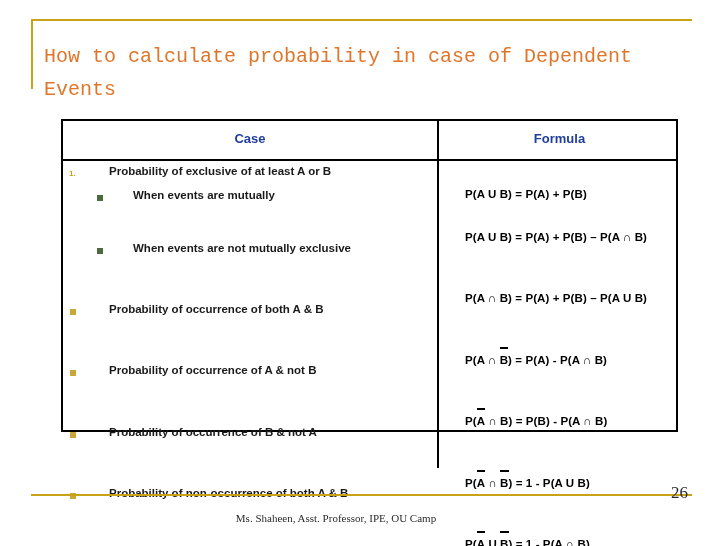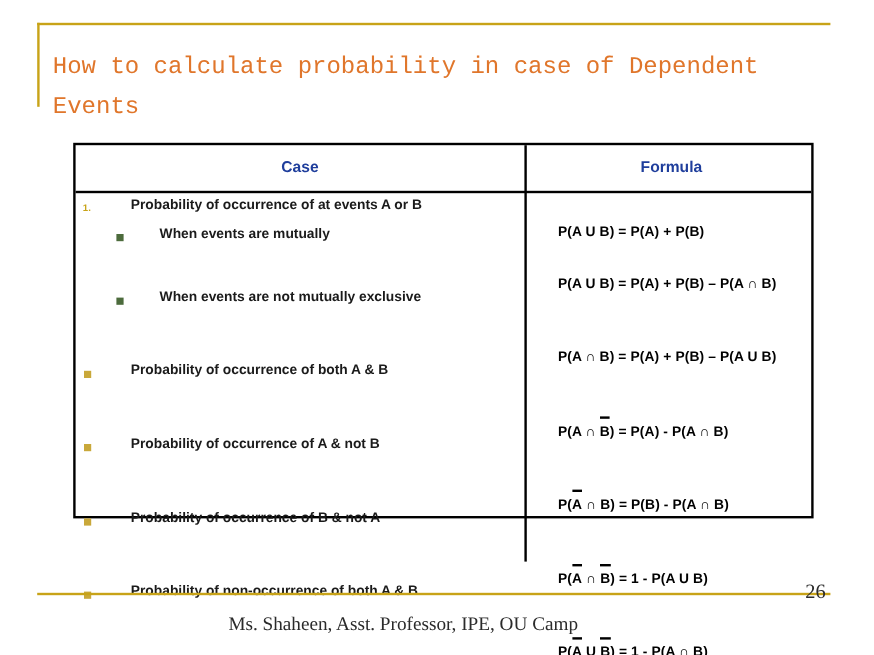--- a/index.html
+++ b/index.html
@@ -158,21 +158,21 @@
     height: 2px;
     background: #C8A318;
   }
   #footer-text {
     position: absolute;
     left: 0;
     top: 512px;
     width: 672px;
     text-align: center;
     font-family: "Liberation Serif", "DejaVu Serif", serif;
-    font-size: 16px;
+    font-size: 11px;
     color: #2b2b2b;
   }
   #page-number {
     position: absolute;
     right: 40px;
     top: 483px;
     font-family: "Liberation Serif", "DejaVu Serif", serif;
     font-size: 17px;
     color: #2b2b2b;
   }
@@ -187,21 +187,21 @@
 <div id="prob-table">
   <div id="table-header"></div>
   <div id="col-divider"></div>
 
   <div class="th" id="th-case">Case</div>
   <div class="th" id="th-formula">Formula</div>
 
   <div id="case-column">
       <div class="case-row" style="top: 42px;">
         <span class="num-marker">1.</span>
-        <span class="case-text lvl1">Probability of occurrence of at events A or B</span>
+        <span class="case-text lvl1">Probability of exclusive of at least A or B</span>
       </div>
       <div class="case-row" style="top: 66px; padding-left: 36px;">
         <span class="bullet green"></span>
         <span class="case-text lvl2">When events are mutually</span>
       </div>
       <div class="case-row" style="top: 119px; padding-left: 33px;">
         <span class="bullet green"></span>
         <span class="case-text lvl2">When events are not mutually exclusive</span>
       </div>
       <div class="case-row" style="top: 180px;">

